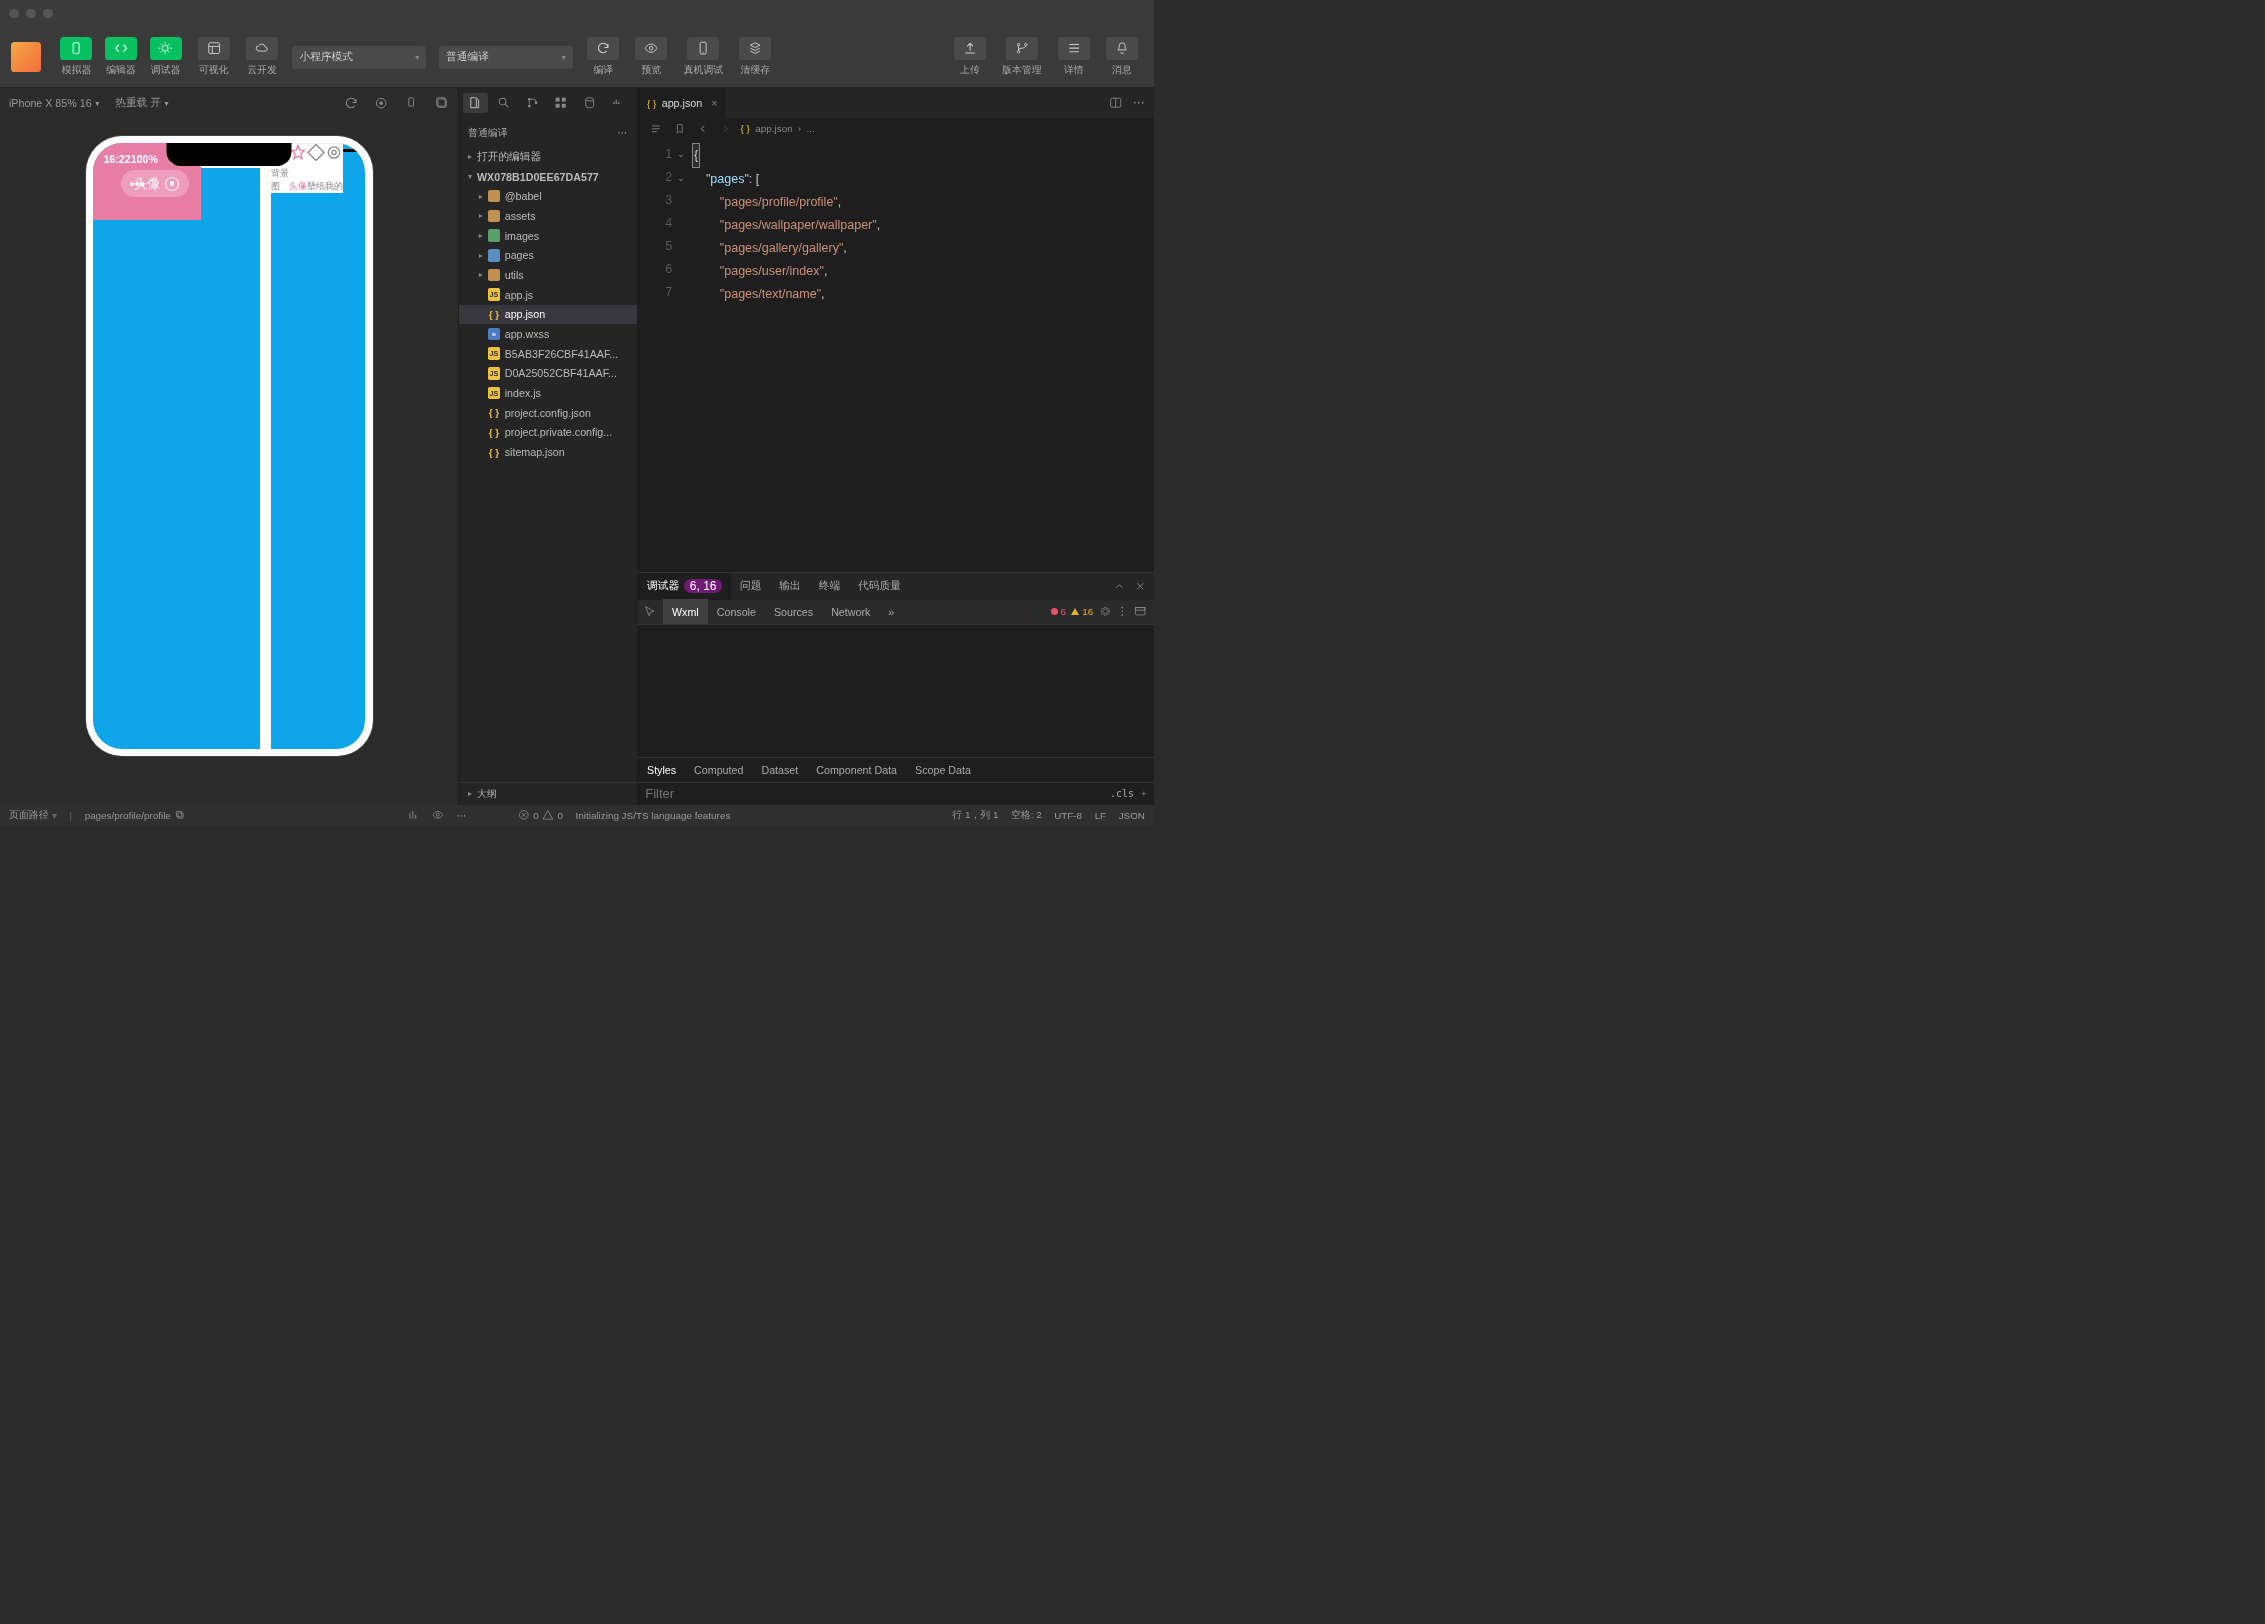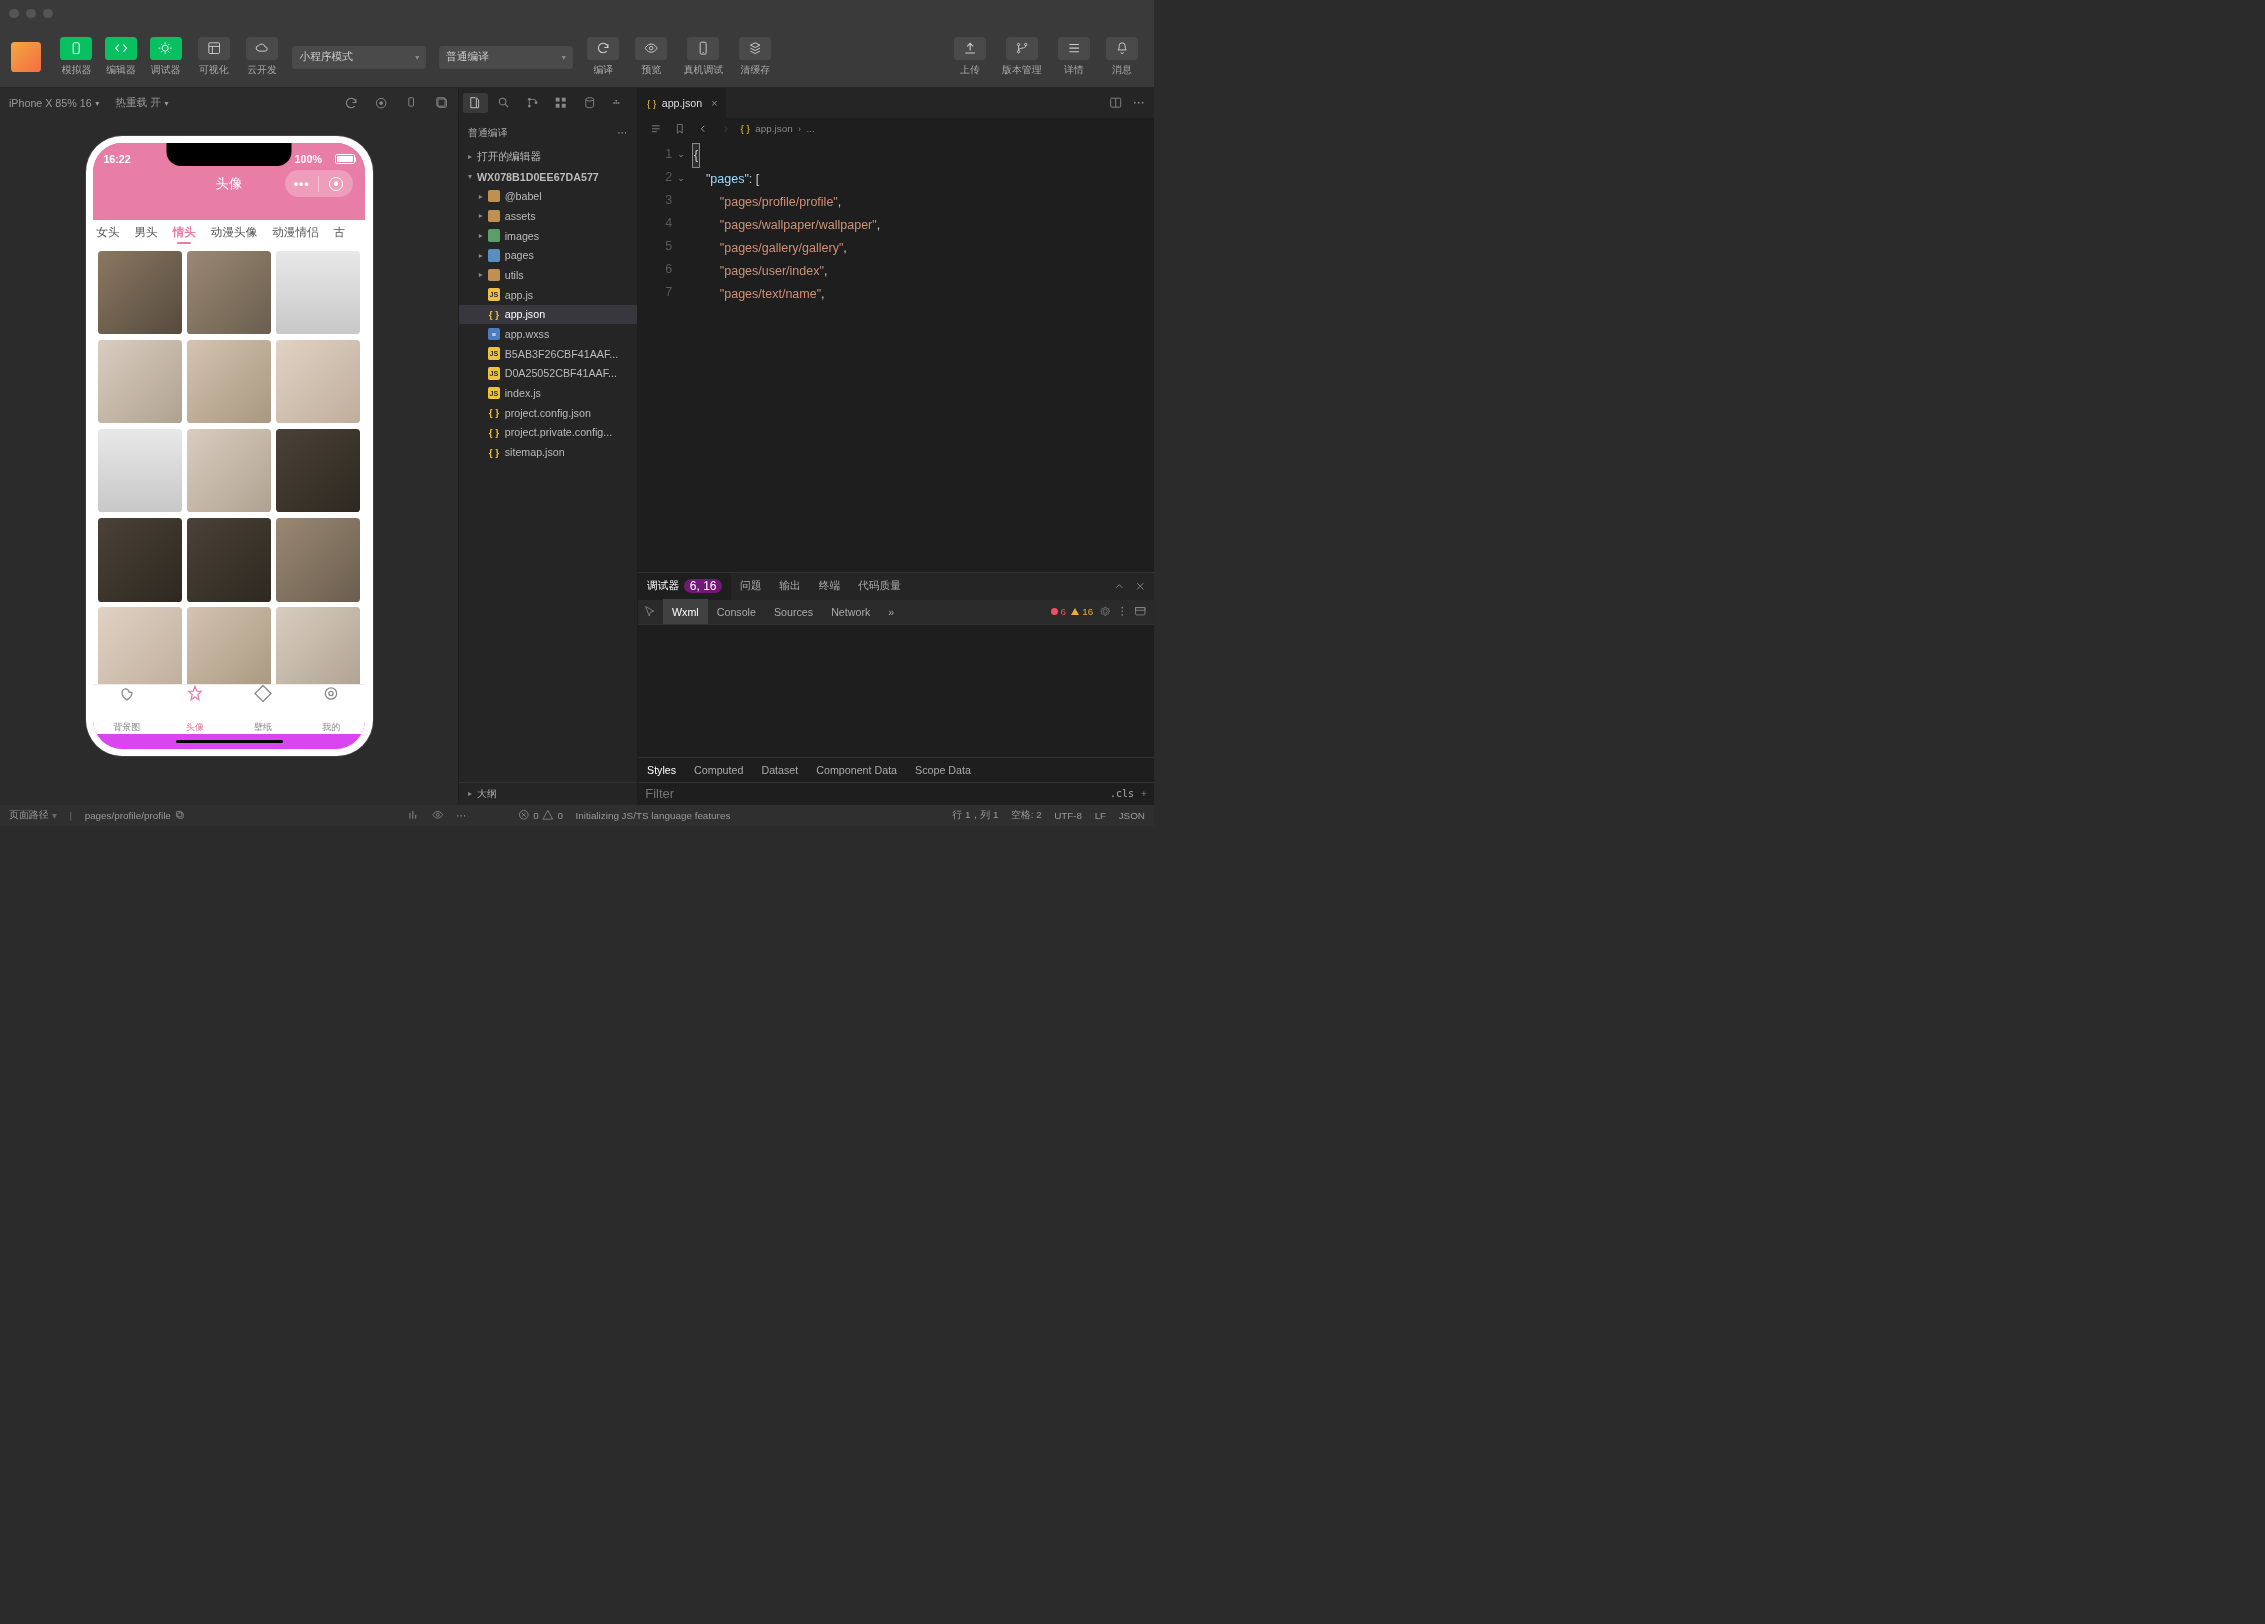--- a/index.html
+++ b/index.html
@@ -25,21 +25,21 @@
 .sim-hdr .dev{display:flex;align-items:center;gap:3.6px;cursor:pointer}
 .sim-hdr .hot{display:flex;align-items:center;gap:3.6px;margin-left:16px;cursor:pointer}
 .sim-hdr .ar{font-size:8px}
 .sim-hdr-right{margin-left:auto;display:flex;gap:16px;align-items:center}
 .sim-hdr-right .ic{width:14.3px;height:14.3px;fill:#888;cursor:pointer}
 .main{flex:1;display:flex;min-height:0}
 .left-pane{width:459px;background:#2b2b2b;display:flex;flex-direction:column;border-right:0.9px solid #1e1e1e}
 .sim-wrap{flex:1;display:flex;align-items:flex-start;justify-content:center;padding-top:18px}
 .phone{width:287px;height:620px;background:#fff;border-radius:36px;padding:7.2px;position:relative;box-shadow:0 0 0 0.9px #444}
 .notch{position:absolute;top:7.2px;left:50%;transform:translateX(-50%);width:125px;height:23px;background:#000;border-radius:0 0 14.3px 14.3px;z-index:3}
-.screen{width:100%;height:100%;border-radius:29px;overflow:hidden;display:flex;flex-direction:column;background:#d946ef}
+.screen{width:100%;height:100%;border-radius:29px;overflow:hidden;display:flex;flex-direction:row;background:#0ea5e9}
 .app-hdr{background:#e87da5;height:77px;padding:7.2px 10.7px 0;color:#fff;display:flex;flex-direction:column;position:relative}
 .statusrow{display:flex;justify-content:space-between;font-size:10.7px;font-weight:600;height:18px;align-items:center}
 .bat{display:flex;align-items:center;gap:13px}
 .bat-ic{width:19.7px;height:9.9px;border:0.9px solid #fff;border-radius:1.8px;position:relative}
 .bat-ic::after{content:"";position:absolute;right:-2.7px;top:1.8px;width:1.8px;height:4.5px;background:#fff;border-radius:0 0.9px 0.9px 0}
 .bat-fill{position:absolute;left:0.9px;top:0.9px;bottom:0.9px;right:0.9px;background:#fff;border-radius:0.9px}
 .titlerow{display:flex;align-items:center;justify-content:center;height:32px;font-size:13.4px;font-weight:500;position:relative}
 .capsule{position:absolute;right:1.8px;top:1.8px;width:68px;height:27px;background:rgba(255,255,255,.25);border-radius:13.4px;display:flex;align-items:center}
 .capsule .dots{flex:1;text-align:center;font-size:12.5px;font-weight:bold;letter-spacing:0.9px}
 .capsule .sep{width:0.9px;height:16px;background:rgba(255,255,255,.4)}

